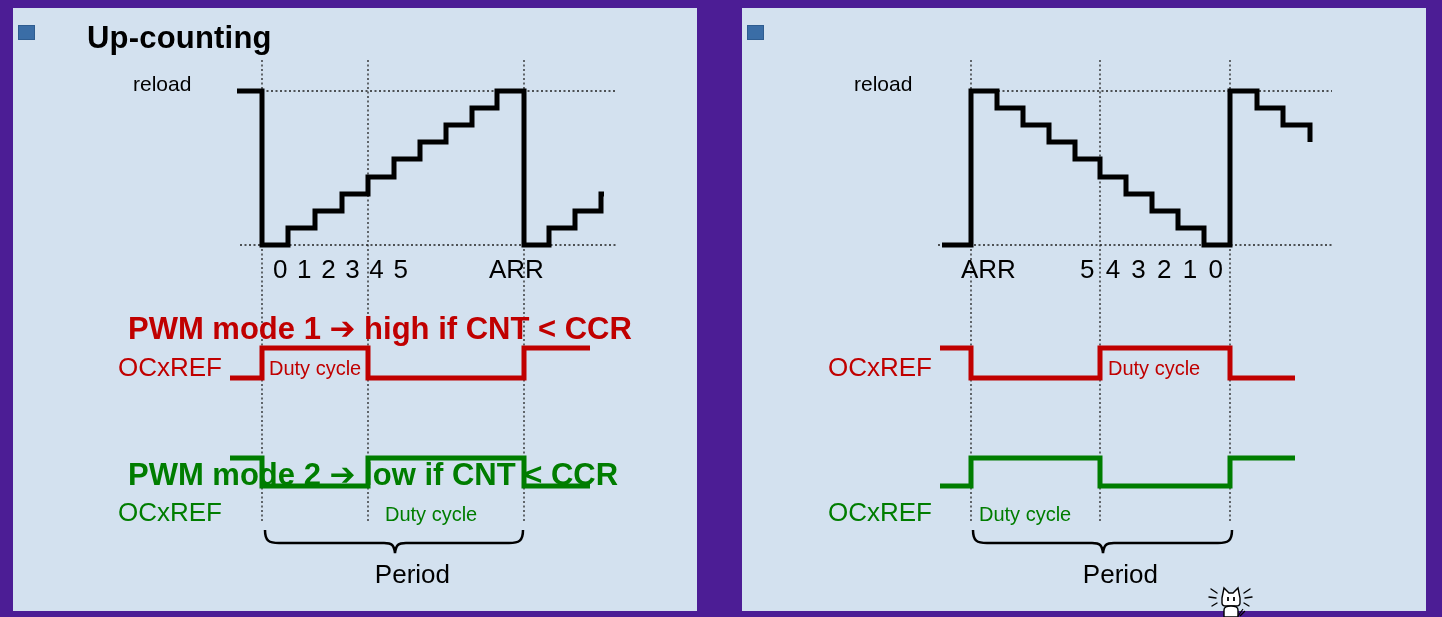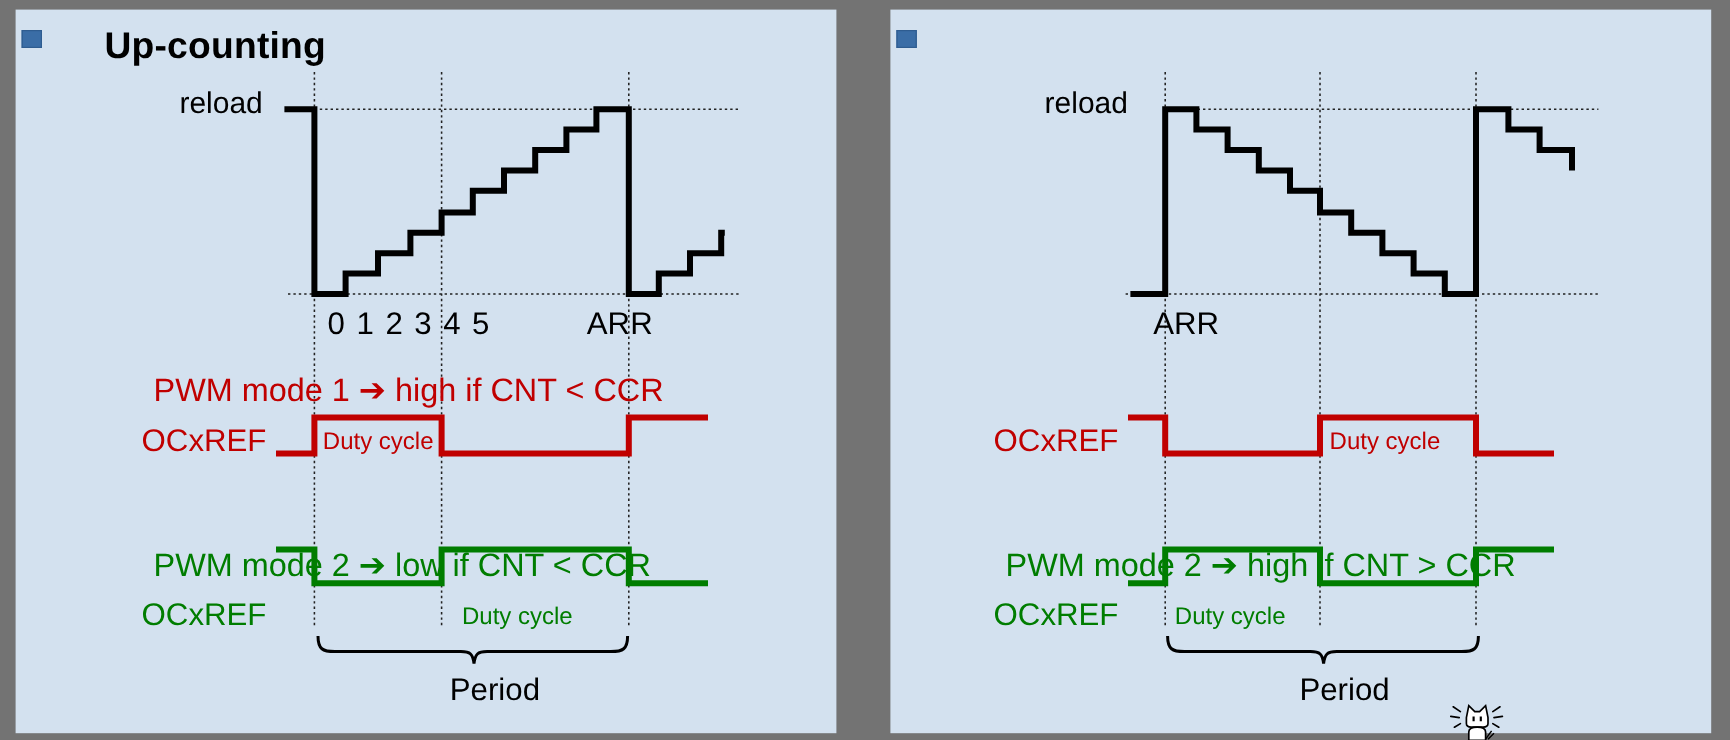--- a/index.html
+++ b/index.html
@@ -1,36 +1,36 @@
 <!DOCTYPE html>
 <html><head>
 <meta charset="utf-8">
 <style>
   html,body{margin:0;padding:0;background:#ffffff;}
   .page{
-    position:relative;width:1442px;height:617px;background:#737373;overflow:hidden;
+    position:relative;width:1442px;height:617px;background:#4c1d95;overflow:hidden;
     font-family:"Liberation Sans","DejaVu Sans",sans-serif;color:#000;
   }
   .panel{position:absolute;top:8px;width:684px;height:603px;background:#d3e1ef;}
   .panel.left{left:13px;}
   .panel.right{left:742px;}
   .bullet{position:absolute;left:5px;top:17px;width:15px;height:13px;background:#3a6da6;border:1px solid #2e5c90;}
   .panel-title{position:absolute;left:74px;top:12px;margin:0;font-size:31px;font-weight:bold;letter-spacing:0.2px;}
   .lbl{position:absolute;white-space:nowrap;}
-  .reload{font-size:25px;width:86px;text-align:right;top:64px;}
+  .reload{font-size:21px;width:86px;top:64px;}
   .panel.left  .reload{left:120px;}
   .panel.right .reload{left:112px;}
   .axis{font-size:26px;top:246px;}
   .ticks{letter-spacing:1.2px;}
   .panel.left  .ticks{left:260px;}
   .panel.right .ticks{left:338px;letter-spacing:2px;}
   .arr{width:60px;text-align:left;}
   .panel.left  .arr{left:476px;}
   .panel.right .arr{left:219px;}
-  .pwm-heading{font-size:27px;font-weight:normal;}
+  .pwm-heading{font-size:31px;font-weight:bold;}
   .red-txt{color:#c00000;}
   .green-txt{color:#007d00;margin-top:36px;}
   .panel.left  .pwm-heading{left:115px;}
   .panel.right .pwm-heading{left:96px;}
   .h-pwm1{top:302px;}
   .h-pwm2{top:412px;}
   .ocxref{font-size:26px;text-align:right;}
   .panel.left  .ocxref{left:105px;}
   .panel.right .ocxref{left:86px;}
   .oc1{top:344px;}
@@ -103,25 +103,25 @@
         <line x1="196" y1="237" x2="590" y2="237"></line>
       </g>
       <path d="M200,237 H229 V83 H255 V100 H281 V117 H307 V134 H333 V151 H358 V169 H384 V186 H410 V203 H436 V220 H462 V237 H488 V83 H515 V100 H541 V117 H568 V134" fill="none" stroke="#000000" stroke-width="5"></path>
       <path d="M198,340 H229 V370 H358 V340 H488 V370 H553" fill="none" stroke="#c00000" stroke-width="5"></path>
       <path d="M198,478 H229 V450 H358 V478 H488 V450 H553" fill="none" stroke="#007d00" stroke-width="5"></path>
       <path d="M231,522 C231,533 235,535 245,535 L350,535 C358,535 360,537 361,545 C362,537 364,535 372,535 L476,535 C486,535 490,533 490,522" fill="none" stroke="#000" stroke-width="2.5"></path>
     </svg>
 
     <div class="lbl reload">reload</div>
     <div class="lbl axis arr">ARR</div>
+    <div class="lbl axis ticks">5 4 3 2 1 0</div>
 
     <div class="lbl ocxref red-txt oc1">OCxREF</div>
     <div class="lbl duty red-txt duty1">Duty cycle</div>
 
-    <div class="lbl pwm-heading green-txt h-pwm2">PWM mode 2 ➔ high if CNT &gt; CCR</div>
     <div class="lbl ocxref green-txt oc2">OCxREF</div>
     <div class="lbl duty green-txt duty2">Duty cycle</div>
 
     <div class="lbl period">Period</div>
   </section>
 
   <svg class="cat" viewBox="0 0 48 32">
     <g stroke="#000" stroke-width="1.4" fill="none" stroke-linecap="round">
       <line x1="10" y1="8" x2="4" y2="4"></line>
       <line x1="9" y1="13" x2="2" y2="12"></line>

